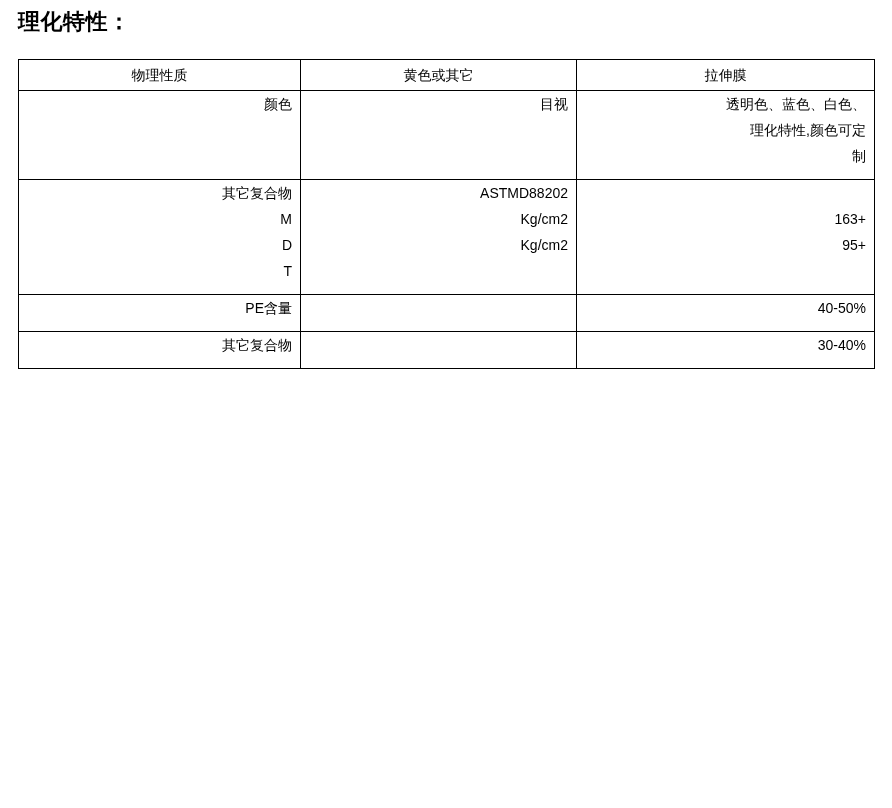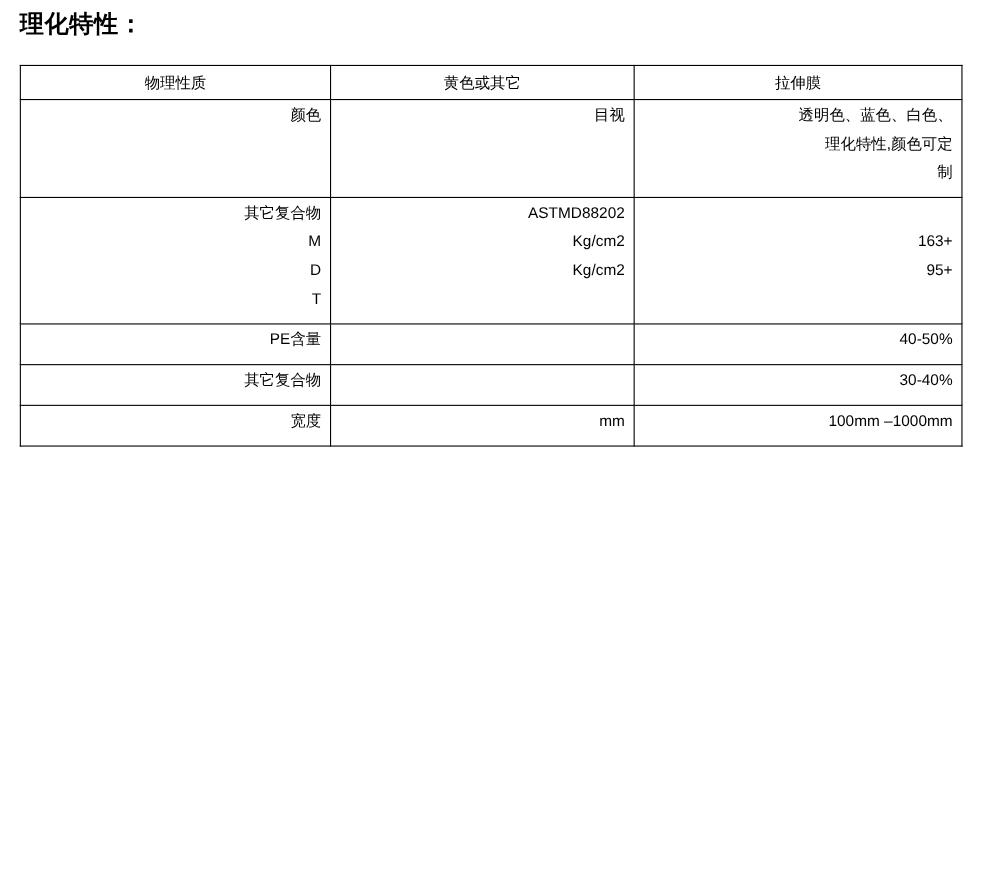--- a/index.html
+++ b/index.html
@@ -154,33 +154,16 @@
             <div class="lines">
               <span class="blankline">&nbsp;</span>
             </div>
           </td>
           <td>
             <div class="lines">
               <span>30-40%</span>
             </div>
           </td>
         </tr>
-        <tr>
-          <td>
-            <div class="lines">
-              <span>宽度</span>
-            </div>
-          </td>
-          <td>
-            <div class="lines">
-              <span>mm</span>
-            </div>
-          </td>
-          <td>
-            <div class="lines">
-              <span>100mm –1000mm</span>
-            </div>
-          </td>
-        </tr>
       </tbody>
   </table>
 
 </div>
 
 </body></html>

